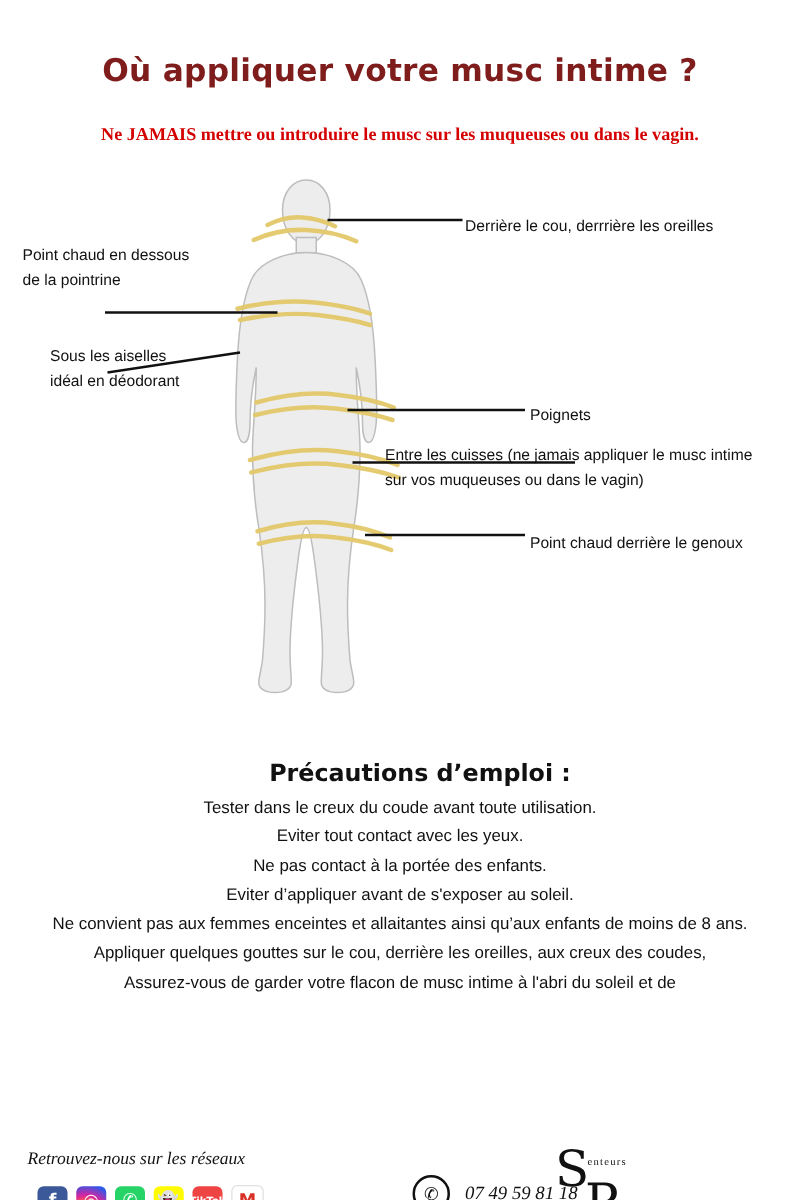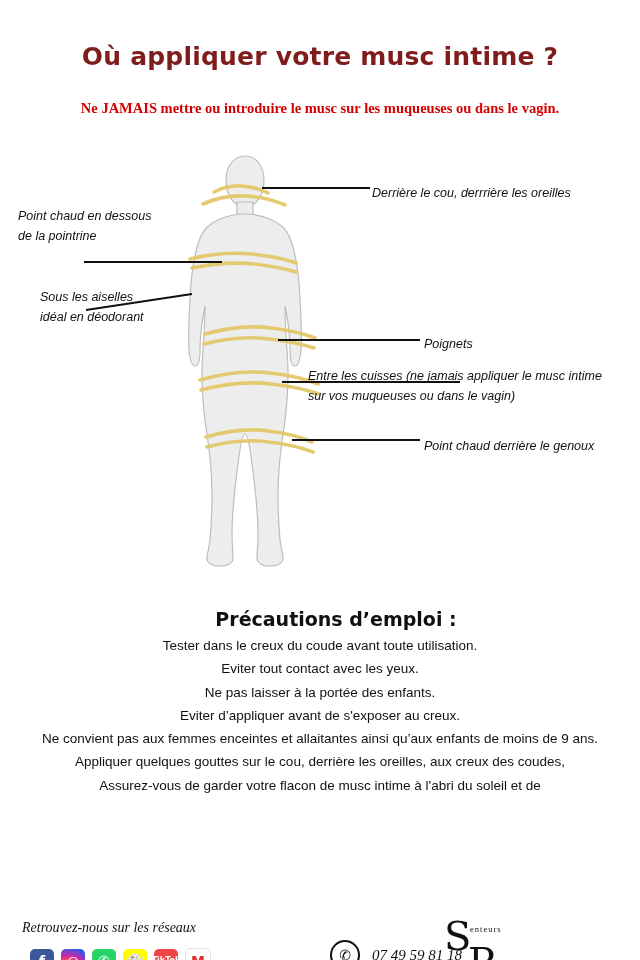--- a/index.html
+++ b/index.html
@@ -43,25 +43,24 @@
     text-align: center;
     font-family: "Liberation Serif", serif;
     font-weight: bold;
     font-size: 14.5px;
     color: #d40000;
   }
 
   
   .figure-area {
     position: absolute;
-    top: 144px;
+    top: 132px;
     left: 0;
     width: 611px;
     height: 460px;
-    font-style: italic;
   }
   .figure-svg {
     position: absolute;
     left: 0;
     top: 0;
   }
 
   
   .callout {
     position: absolute;
@@ -289,23 +288,23 @@
     <div class="callout right lbl-wrist">Poignets</div>
     <div class="callout right lbl-thighs">Entre les cuisses (ne jamais appliquer le musc intime
 sur vos muqueuses ou dans le vagin)</div>
     <div class="callout right lbl-knee">Point chaud derrière le genoux</div>
   </div>
 
   <div class="precautions">
     <h2>Précautions d’emploi :</h2>
     <p>Tester dans le creux du coude avant toute utilisation.</p>
     <p>Eviter tout contact avec les yeux.</p>
-    <p>Ne pas laisser à la portée des enfants.</p>
-    <p>Eviter d’appliquer avant de s'exposer au creux.</p>
-    <p>Ne convient pas aux femmes enceintes et allaitantes ainsi qu’aux enfants de moins de 9 ans.</p>
+    <p>Ne pas contact à la portée des enfants.</p>
+    <p>Eviter d’appliquer avant de s'exposer au soleil.</p>
+    <p>Ne convient pas aux femmes enceintes et allaitantes ainsi qu’aux enfants de moins de 8 ans.</p>
     <p>Appliquer quelques gouttes sur le cou, derrière les oreilles, aux creux des coudes,</p>
     <p>Assurez-vous de garder votre flacon de musc intime à l'abri du soleil et de</p>
   </div>
 
   <div class="footer">
     <div class="social-title">Retrouvez-nous sur les réseaux</div>
 
     <div class="social-row">
       <div class="social-icon ic-facebook">f</div>
       <div class="social-icon ic-instagram">◎</div>

